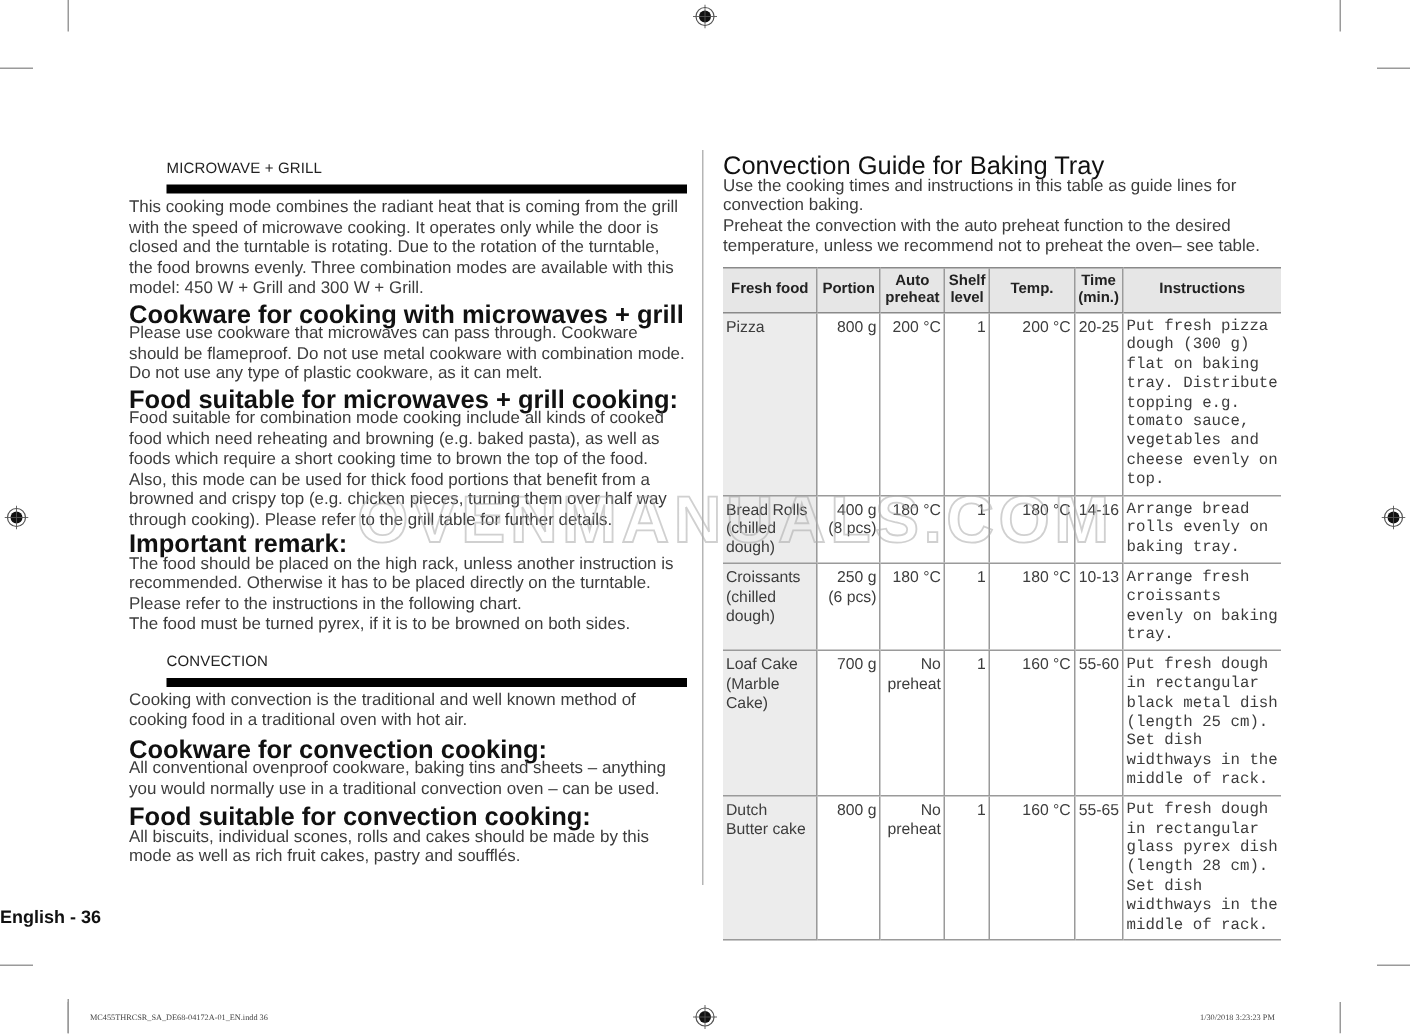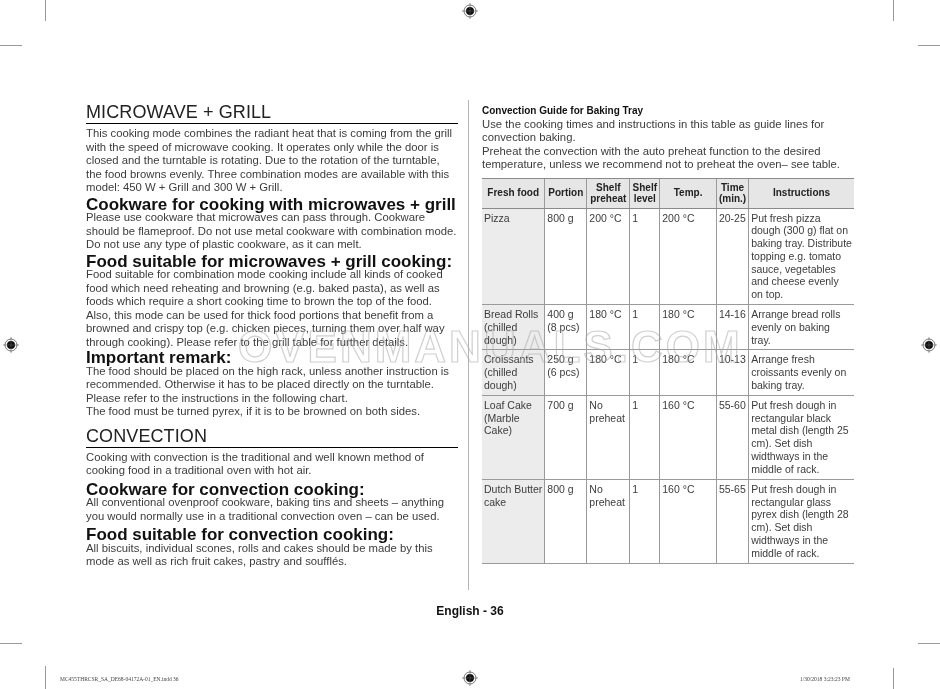--- a/index.html
+++ b/index.html
@@ -7,36 +7,36 @@
   body { position: relative; font-family: "Liberation Sans", sans-serif; color: #3a3a3a; }
 
   .crop { position: absolute; background: #9a9a9a; }
   .reg { position: absolute; width: 16px; height: 16px; }
 
   .col-divider { position: absolute; left: 468px; top: 100px; width: 1px; height: 490px; background: #b5b5b5; }
 
   .left-col { position: absolute; left: 86px; top: 104px; width: 372px; }
   .right-col { position: absolute; left: 482px; top: 104px; width: 372px; }
 
-  .section-title { font-size: 18px; color: #222; letter-spacing: 0.1px; padding-bottom: 2px; border-bottom: 1px solid #000000; margin-bottom: 3px; line-height: 17px; }
+  .section-title { font-size: 10px; color: #222; letter-spacing: 0.1px; padding-bottom: 2px; border-bottom: 6px solid #000000; margin-bottom: 3px; line-height: 17px; margin-left: 25px; }
   .para { font-size: 11.3px; line-height: 13.5px; color: #3c3c3c; }
   .sub { font-size: 17px; line-height: 13.5px; font-weight: bold; color: #111; margin-top: 3px; }
   .gap { height: 9px; }
 
-  .rc-title { font-size: 10px; line-height: 13.5px; font-weight: bold; color: #111; }
+  .rc-title { font-size: 17px; line-height: 13.5px; font-weight: normal; color: #111; }
 
   table.guide { border-collapse: collapse; width: 372px; margin-top: 6px; font-size: 10.5px; line-height: 12.8px; color: #3c3c3c; }
   table.guide th { background: #e6e6e6; font-weight: bold; color: #222; font-size: 10px; line-height: 11.5px; padding: 3px 2px; border-left: 1px solid #9a9a9a; border-top: 1.5px solid #8a8a8a; border-bottom: 1.5px solid #8a8a8a; text-align: center; vertical-align: middle; height: 28px; }
   table.guide th:first-child { border-left: none; }
   table.guide td { vertical-align: top; padding: 3px 2px 3px 2px; border-left: 1px solid #9a9a9a; border-bottom: 1.5px solid #9a9a9a; margin-top: 48px; }
   table.guide td:first-child { border-left: none; background: #ececec; text-align: left; padding-left: 2px; }
-  td.c { text-align: left; }
-  td.l { text-align: left; padding-left: 2px; }
+  td.c { text-align: right; }
+  td.l { text-align: left; padding-left: 2px; font-family: Liberation Mono, monospace; }
 
-  .footer-page { position: absolute; left: 0; width: 940px; top: 604px; text-align: center; font-size: 12px; font-weight: bold; color: #111; }
+  .footer-page { position: absolute; left: 0; width: 940px; top: 604px; font-size: 12px; font-weight: bold; color: #111; }
   .slug { position: absolute; top: 676px; font-family: "Liberation Serif", serif; font-size: 5.5px; color: #444; }
 
   .watermark { position: absolute; left: 238px; top: 322px; font-size: 44px; font-weight: bold; color: transparent; -webkit-text-stroke: 1.2px rgba(170,170,170,0.55); letter-spacing: 3px; pointer-events: none; }
 </style>
 </head>
 <body>
 
 <div class="crop" style="left:45px;top:0;width:1px;height:21px;"></div>
 <div class="crop" style="left:0;top:45px;width:22px;height:1px;"></div>
 <div class="crop" style="left:893px;top:0;width:1px;height:21px;"></div>
@@ -105,21 +105,21 @@
         <col style="width:43px">
         <col style="width:30px">
         <col style="width:57px">
         <col style="width:31px">
         <col style="width:106px">
     </colgroup>
     <thead>
       <tr>
         <th>Fresh food</th>
         <th>Portion</th>
-        <th>Shelf preheat</th>
+        <th>Auto preheat</th>
         <th>Shelf level</th>
         <th>Temp.</th>
         <th>Time (min.)</th>
         <th>Instructions</th>
       </tr>
     </thead>
     <tbody>
       <tr style="height:84px;">
         <td>Pizza</td>
         <td class="c">800 g</td>

